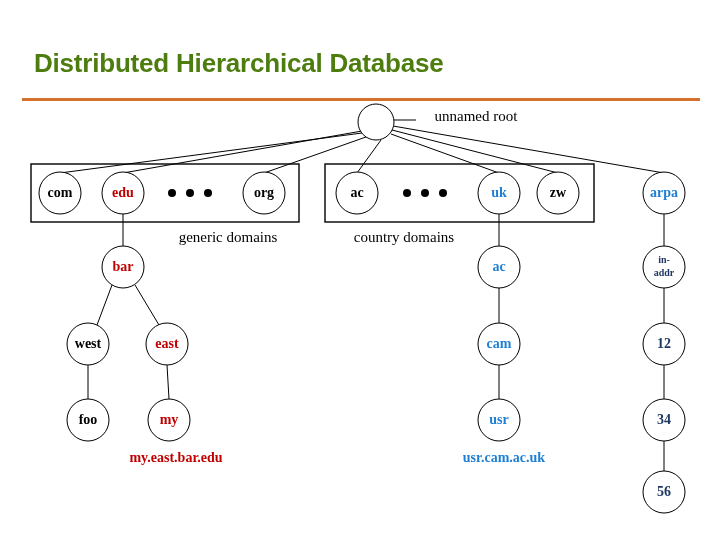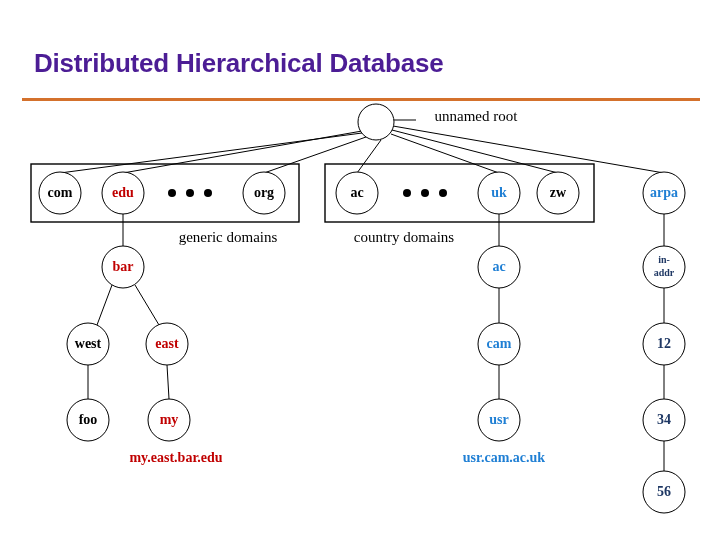--- a/index.html
+++ b/index.html
@@ -20,21 +20,21 @@
     width: 720px; height: 540px;
   }
   .title {
     position: absolute;
     left: 34px;
     top: 48px;
     font-family: "Liberation Sans", sans-serif;
     font-weight: bold;
     font-size: 26px;
     letter-spacing: -0.2px;
-    color: #4c1d95;
+    color: #4d7c0f;
     white-space: nowrap;
   }
   .rule {
     position: absolute;
     left: 22px;
     top: 98px;
     width: 678px;
     height: 3px;
     background: #D4712C;
   }

